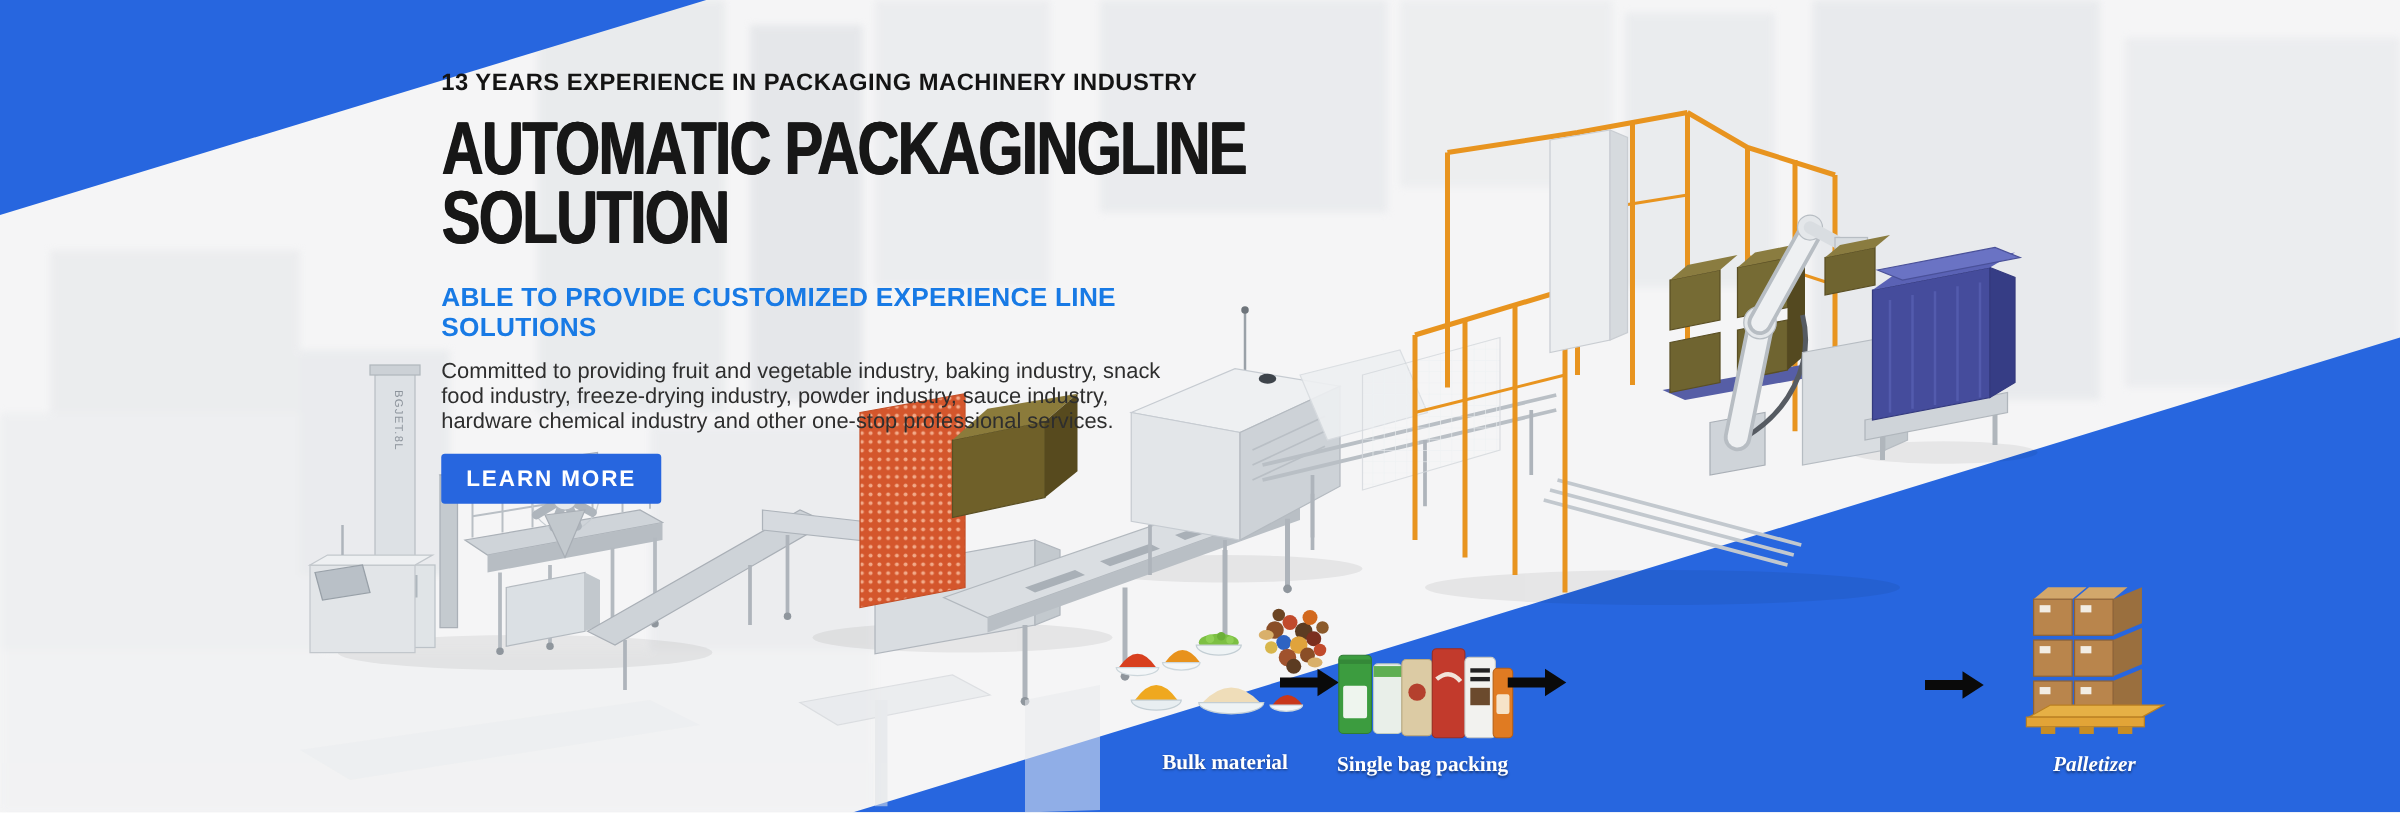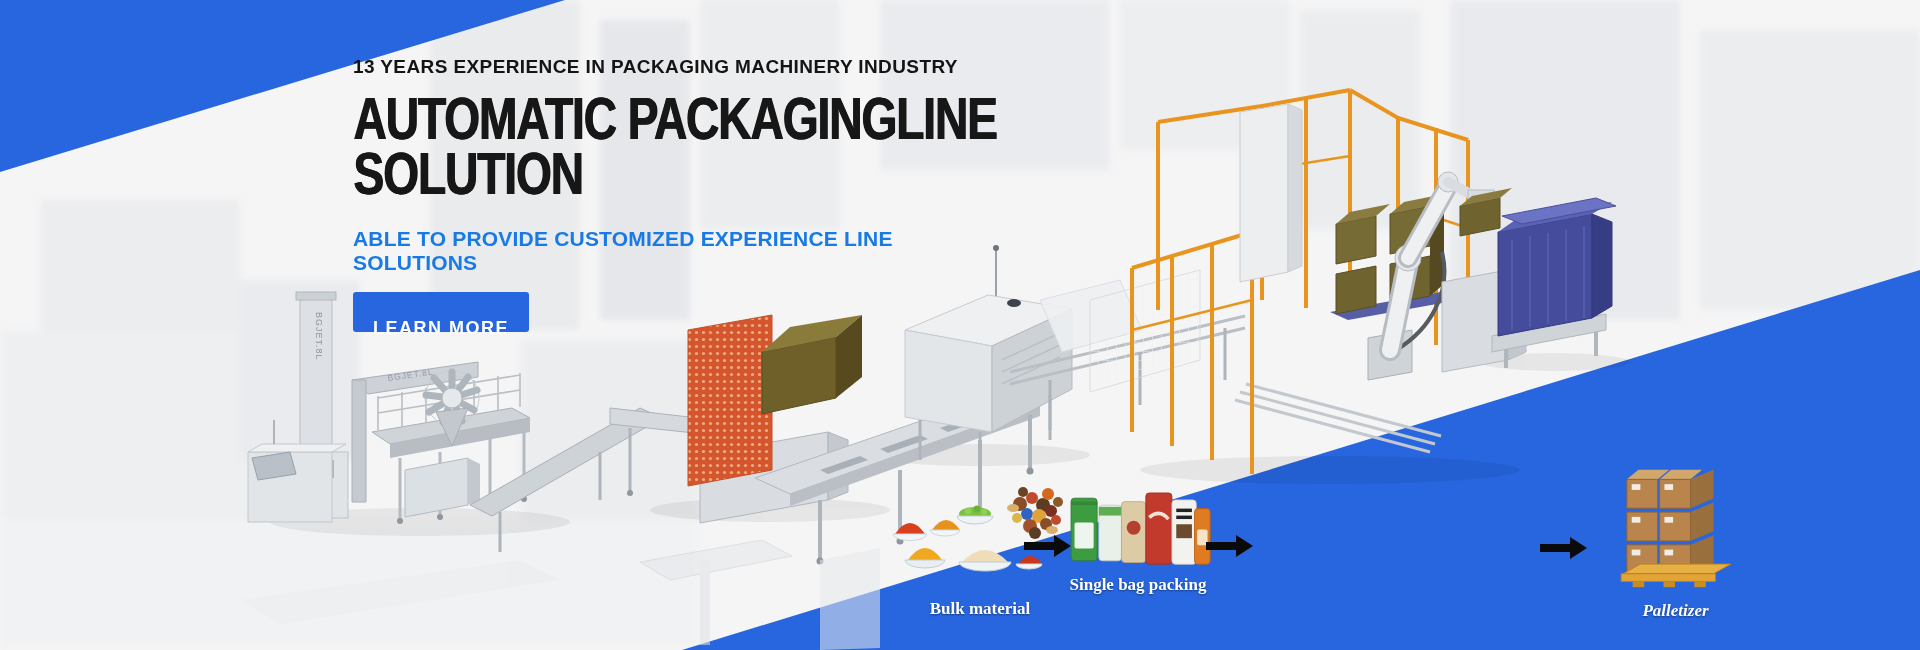--- a/index.html
+++ b/index.html
@@ -10,21 +10,21 @@
   
   .hero{position:absolute;left:353px;top:56px;width:640px;color:#161616;}
   .tagline{font-size:19px;font-weight:700;letter-spacing:.4px;color:#141414;}
   .titlewrap{margin-top:13px;transform:scaleX(.77);transform-origin:0 0;}
   .titleline{font-size:60px;line-height:55px;font-weight:700;letter-spacing:-1.5px;color:#171717;
              text-shadow:1.3px 0 0 #171717,.6px 0 0 #171717;white-space:nowrap;}
   .subtitle{margin-top:26px;font-size:21px;font-weight:700;color:#187AE5;letter-spacing:.2px;}
   .desc{margin-top:11px;width:582px;font-size:17.5px;line-height:20px;color:#2e2e2e;}
   .cta{margin-top:17px;display:inline-block;min-width:114px;height:40px;line-height:40px;text-align:center;
        background:#2766DF;color:#fff;font-size:18px;font-weight:700;letter-spacing:1.5px;border:none;
-       border-radius:3px;cursor:pointer;padding:16px 20px;font-family:"Liberation Sans",sans-serif;}
+       border-radius:3px;cursor:pointer;padding:0 20px;font-family:"Liberation Sans",sans-serif;}
   
   .step{position:absolute;text-align:center;}
   .flow-label{font-family:"Liberation Serif",serif;font-weight:700;font-size:17px;color:#fff;
               text-shadow:0 1px 2px rgba(0,0,0,.45);margin-top:5px;}
   .arrow{position:absolute;}
 </style>
 </head>
 <body>
 
 <div class="stage">
@@ -303,20 +303,21 @@
     </g>
   </svg>
 
   <div class="hero">
     <div class="tagline">13 YEARS EXPERIENCE IN PACKAGING MACHINERY INDUSTRY</div>
     <div class="titlewrap">
       <div class="titleline">AUTOMATIC PACKAGINGLINE</div>
       <div class="titleline">SOLUTION</div>
     </div>
     <div class="subtitle">ABLE TO PROVIDE CUSTOMIZED EXPERIENCE LINE SOLUTIONS</div>
+    <div class="desc">Committed to providing fruit and vegetable industry, baking industry, snack food industry, freeze-drying industry, powder industry, sauce industry, hardware chemical industry and other one-stop professional services.</div>
     <button class="cta">LEARN MORE</button>
   </div>
 
   <div class="step" style="left:880px;top:478px;width:200px;text-align:center;">
     <svg width="200" height="112" viewBox="0 0 200 112">
 
       <g>
         <circle cx="140" cy="26" r="7" fill="#8a4e27"></circle>
           <circle cx="152" cy="20" r="6" fill="#c14a2c"></circle>
         <circle cx="163" cy="27" r="7" fill="#5c3c22"></circle>
@@ -356,21 +357,21 @@
     <div class="flow-label">Bulk material</div>
   </div>
 
   <div class="arrow" style="left:1024px;top:533px;">
     <svg width="48" height="26">
         <rect x="0" y="9" width="31" height="8" fill="#0a0a0a"></rect>
         <polygon points="30,2 47,13 30,24" fill="#0a0a0a"></polygon>
       </svg>
   </div>
 
-  <div class="step" style="left:1053px;top:486px;width:170px;">
+  <div class="step" style="left:1053px;top:512px;width:170px;">
     <svg width="170" height="80" viewBox="0 0 170 92">
       <rect x="8" y="14" width="30" height="72" rx="4" fill="#3C9C3F" stroke="#2f7c33"></rect>
       <rect x="12" y="42" width="22" height="30" rx="2" fill="#eef5ee"></rect>
       <rect x="8" y="18" width="30" height="4" fill="#2f7c33" opacity=".6"></rect>
       <rect x="40" y="22" width="26" height="64" rx="4" fill="#e9efe9" stroke="#c2cdc2"></rect>
       <rect x="40" y="24" width="26" height="10" fill="#5fae52"></rect>
       <rect x="66" y="18" width="28" height="70" rx="4" fill="#DCCBA4" stroke="#bca97f"></rect>
       <circle cx="80" cy="48" r="8" fill="#b4402e"></circle>
       <rect x="94" y="8" width="30" height="82" rx="4" fill="#C23A2C" stroke="#9c2d22"></rect>
       <path d="M98,36 q12,-10 22,2" stroke="#f2e3d9" stroke-width="4" fill="none"></path>

